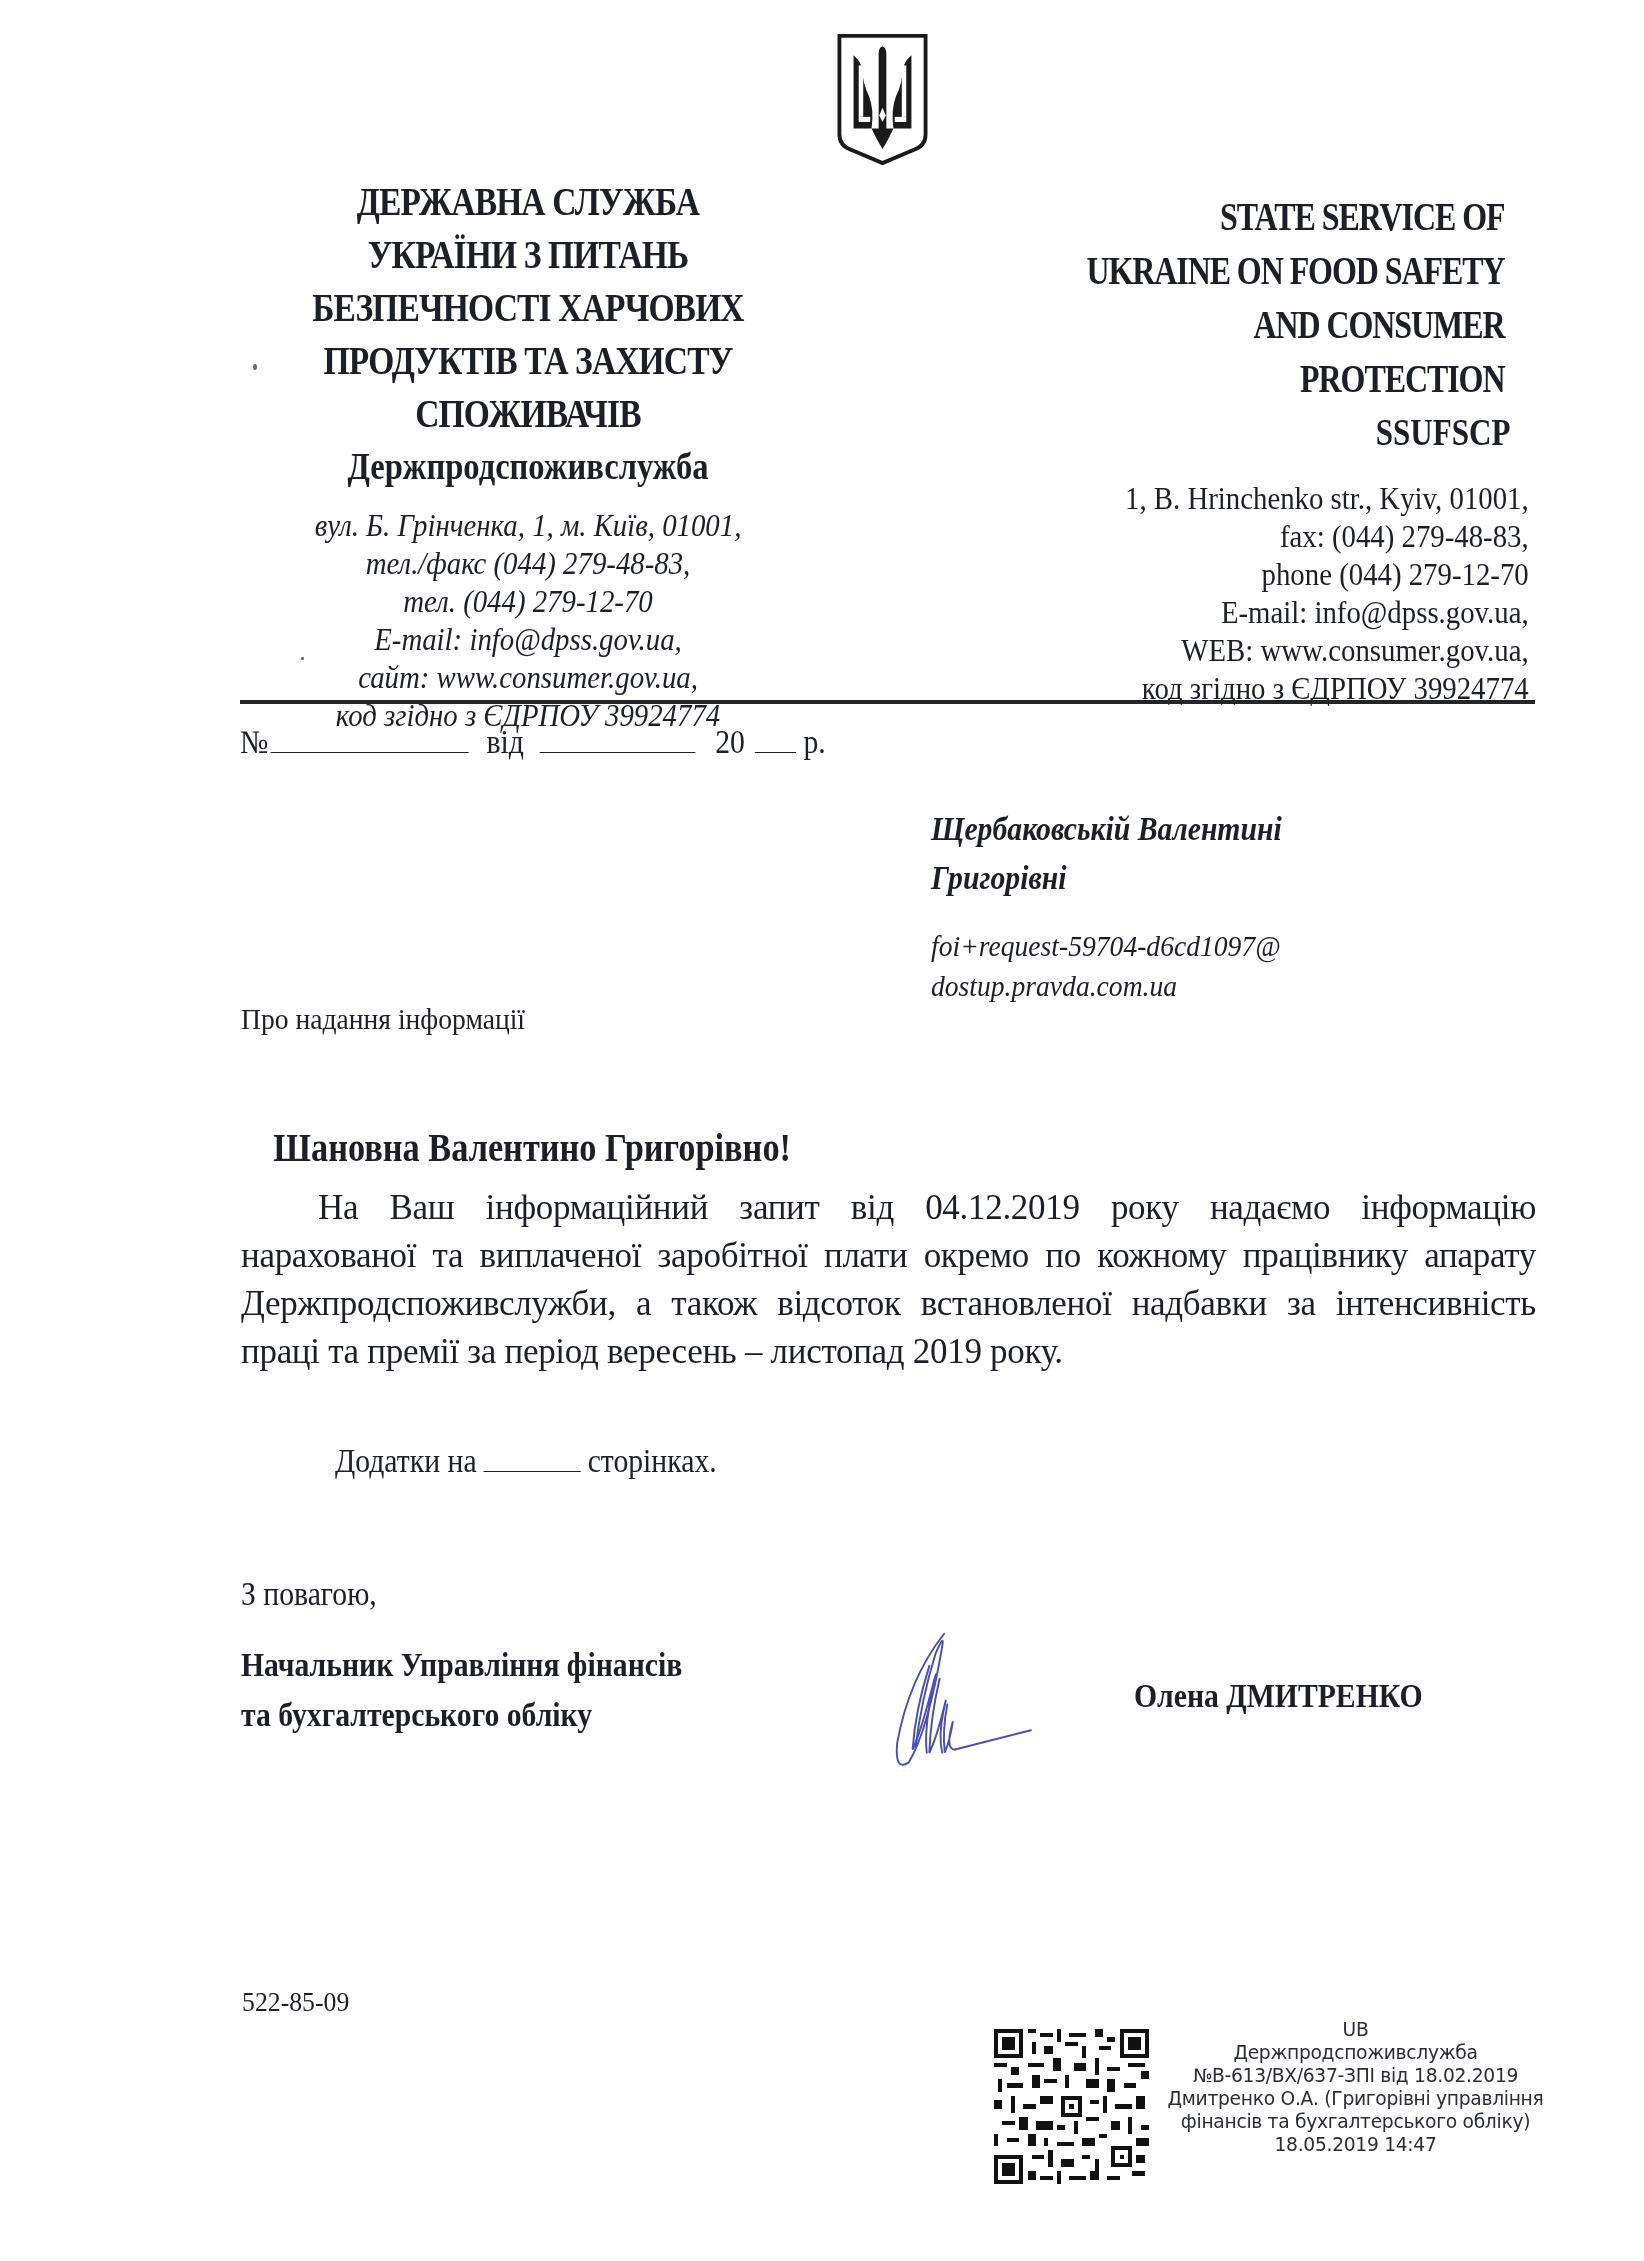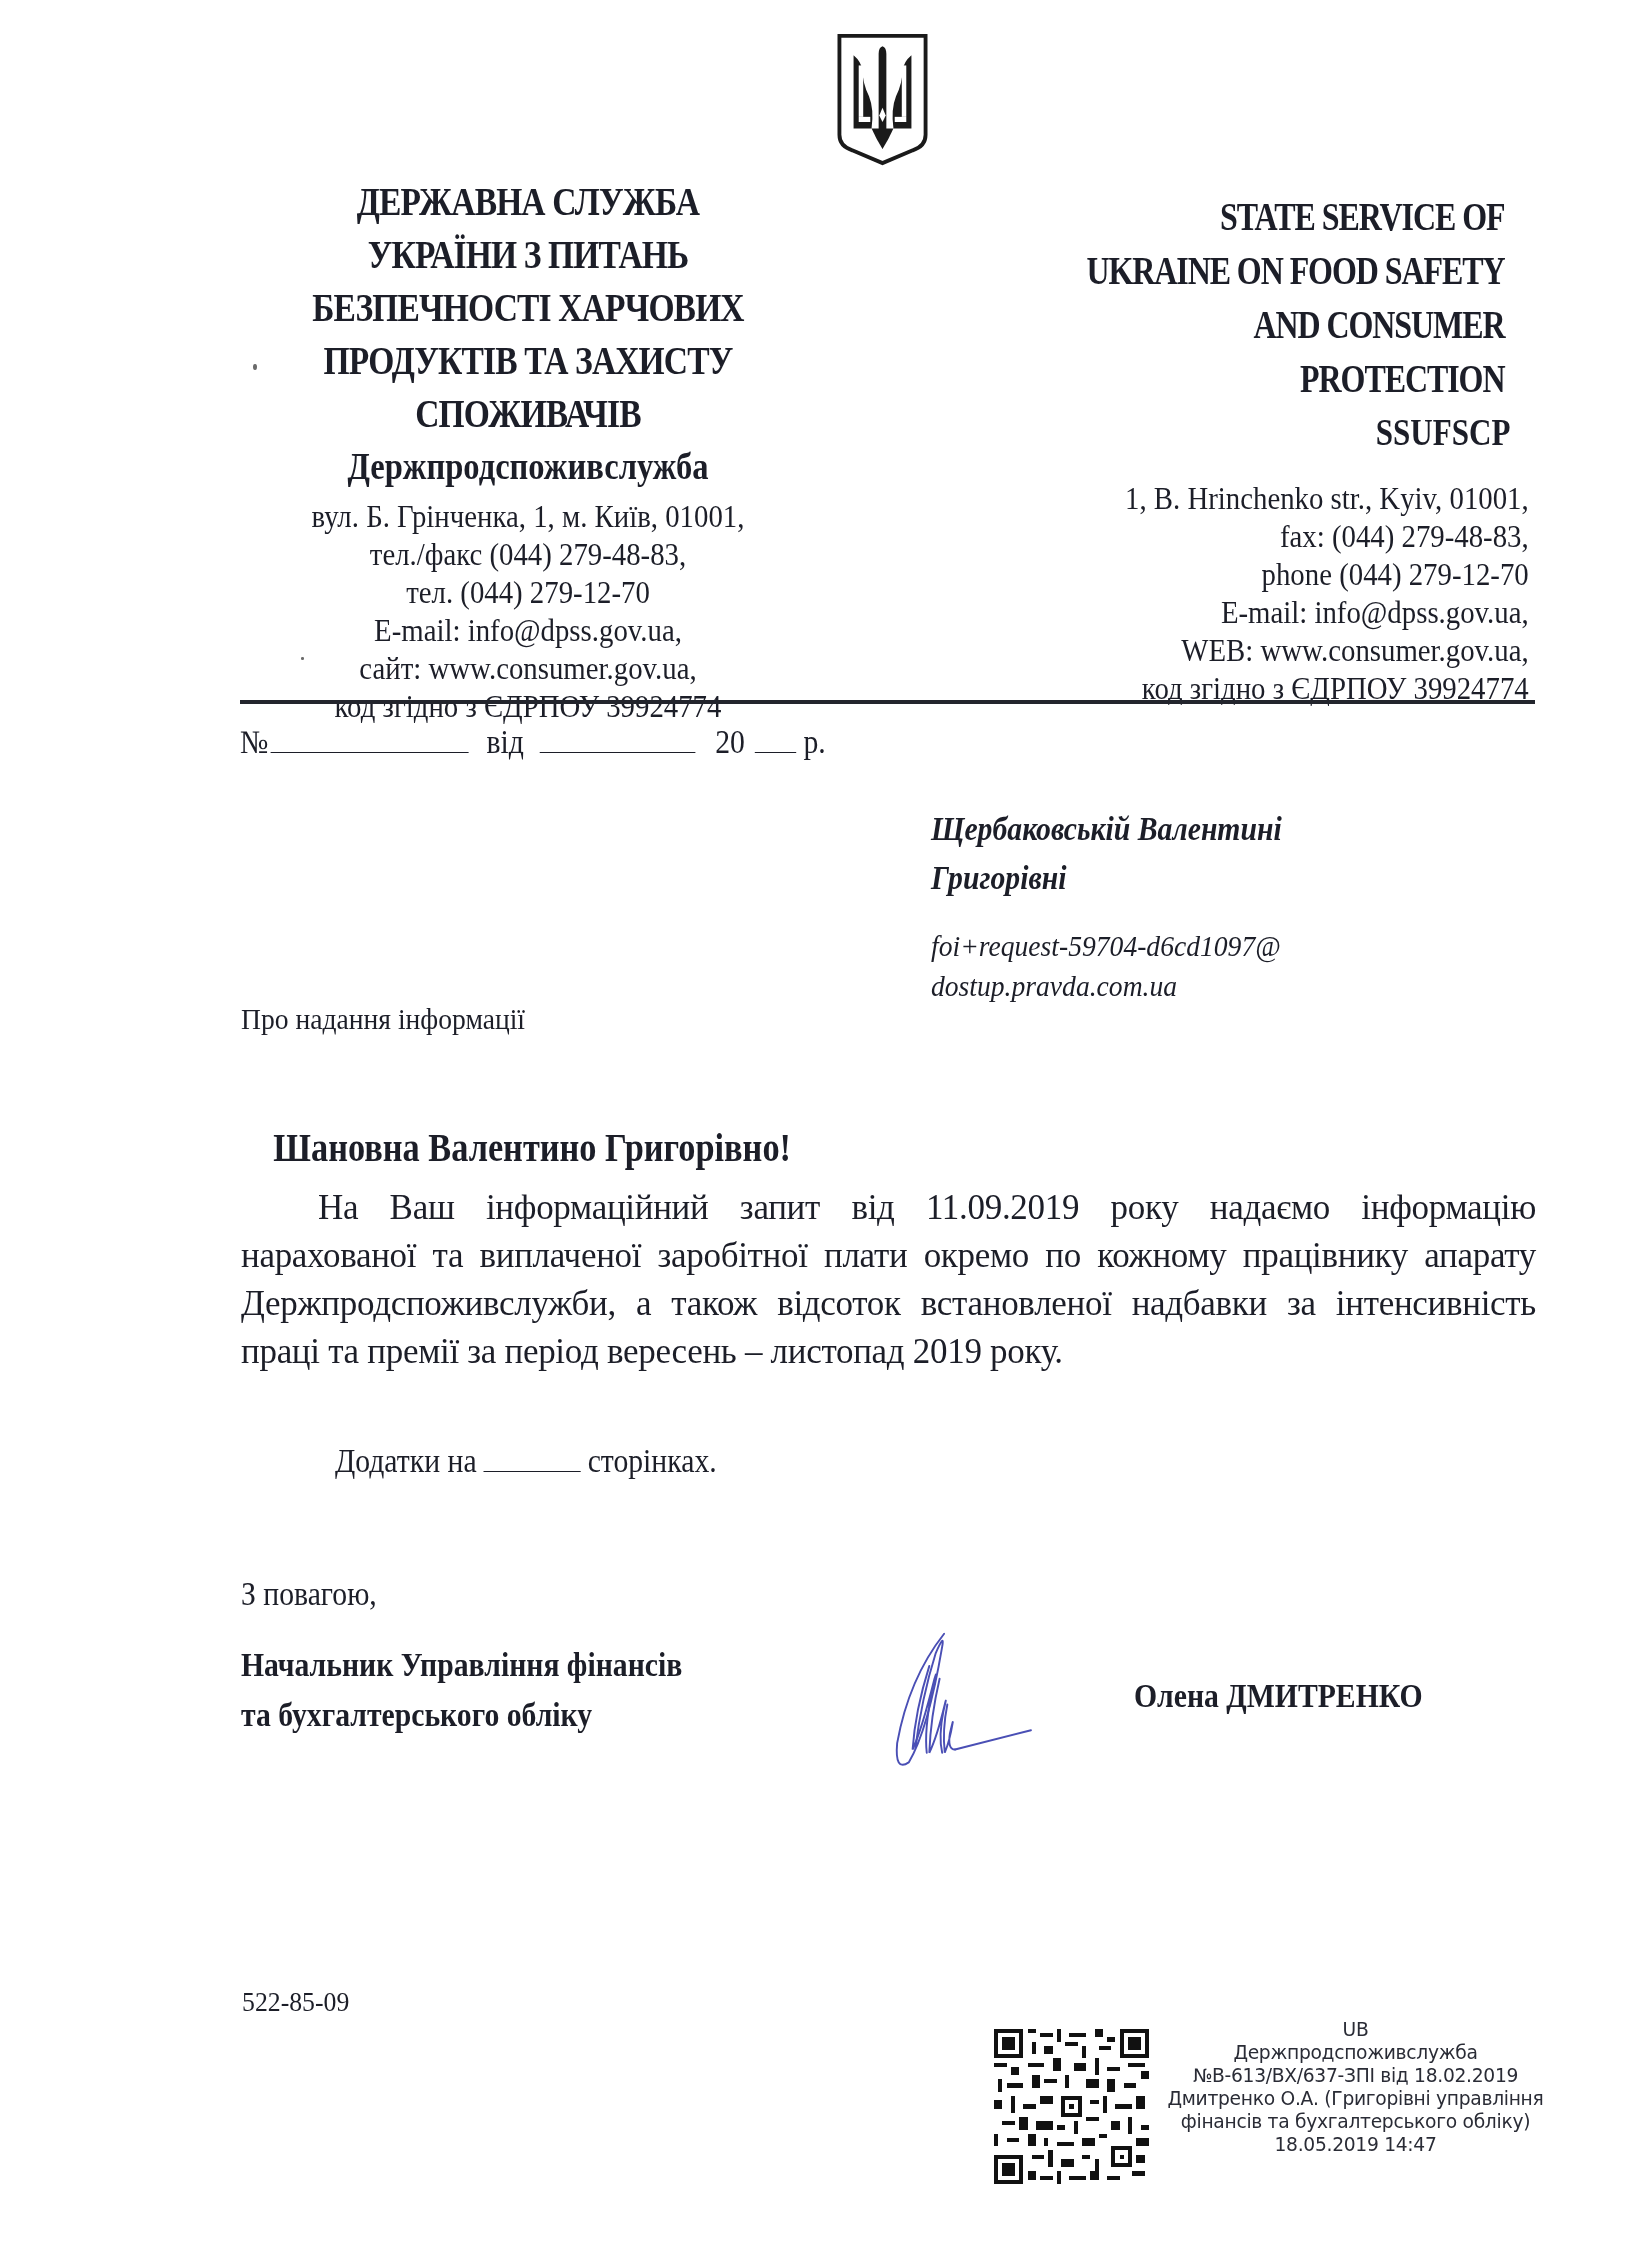--- a/index.html
+++ b/index.html
@@ -24,21 +24,21 @@
   }
   #hdr-en .title { transform: scaleX(0.82); line-height: 54px; letter-spacing: -1.3px; }
   .hdr .short {
     font-weight: bold; font-size: 37px; line-height: 52px; margin-top: 1.3px;
     transform: scaleX(0.88);
   }
   #hdr-en .short { transform: scaleX(0.84); }
   .hdr .contact {
     font-size: 32px; line-height: 38px; transform: scaleX(0.9);
   }
-  #hdr-ua .contact-wrap { margin-top: 4px; }
+  #hdr-ua .contact-wrap { margin-top: 13px; font-style: italic; }
   #hdr-en .contact-wrap { margin-top: 20px; }
 
   
   #rule { left: 240px; top: 700px; width: 1295px; height: 3.9px; background: #23252d; }
 
   
   #regline { left: 240px; top: 720px; font-size: 33px; line-height: 45px; white-space: nowrap; transform: scaleX(0.9); transform-origin: left top; }
   .blank { display: inline-block; border-bottom: 1.9px solid #1c1e28; height: 30px; vertical-align: baseline; }
 
   
@@ -155,21 +155,21 @@
     <div>dostup.pravda.com.ua</div>
   </div>
 </div>
 
 <div id="subject" class="abs">Про надання інформації</div>
 
 <div id="salutation" class="abs">
   <span>Шановна Валентино Григорівно!</span>
 </div>
 
-<div id="body-text" class="abs">На Ваш інформаційний запит від 11.09.2019 року  надаємо інформацію нарахованої та виплаченої заробітної плати окремо по кожному працівнику апарату Держпродспоживслужби, а також відсоток встановленої надбавки за інтенсивність праці та премії за період вересень – листопад  2019 року.</div>
+<div id="body-text" class="abs">На Ваш інформаційний запит від 04.12.2019 року  надаємо інформацію нарахованої та виплаченої заробітної плати окремо по кожному працівнику апарату Держпродспоживслужби, а також відсоток встановленої надбавки за інтенсивність праці та премії за період вересень – листопад  2019 року.</div>
 
 <div id="attach" class="abs">
   <span>Додатки на</span><span class="blank"></span><span>сторінках.</span>
 </div>
 
 <div id="regards" class="abs">З повагою,</div>
 <div id="position" class="abs">
   <div>Начальник Управління фінансів</div>
   <div>та бухгалтерського обліку</div>
 </div>

